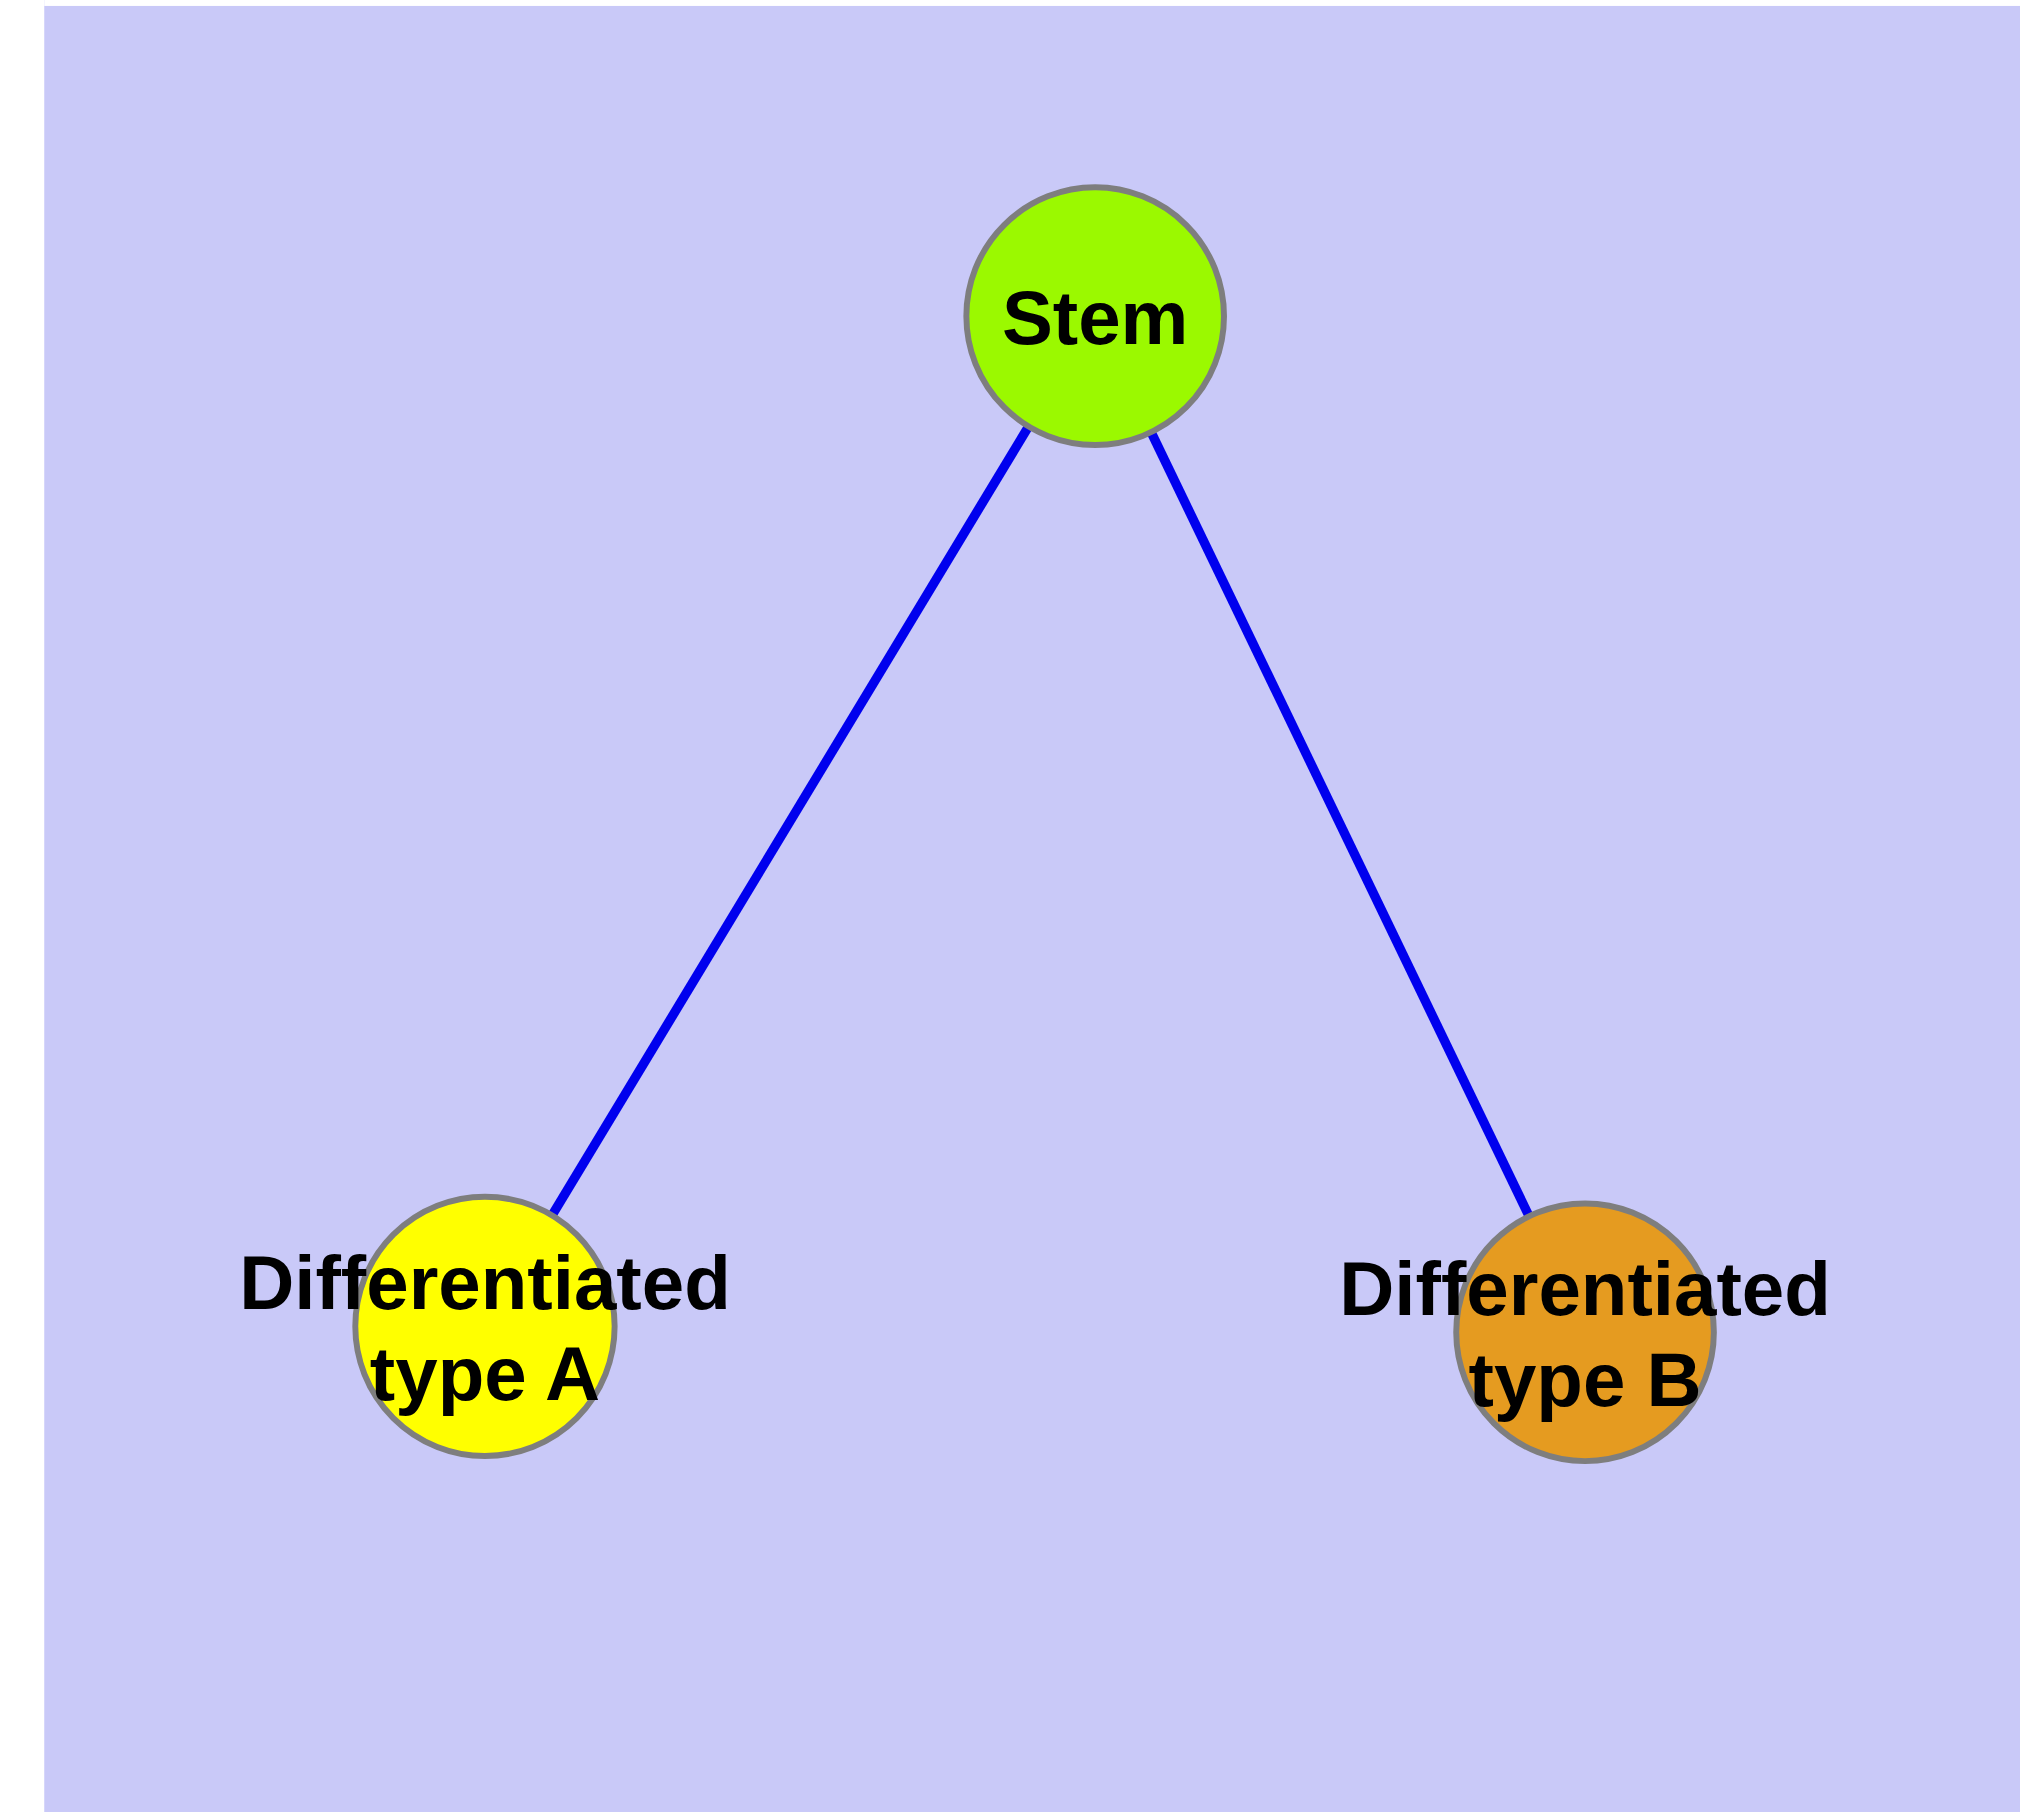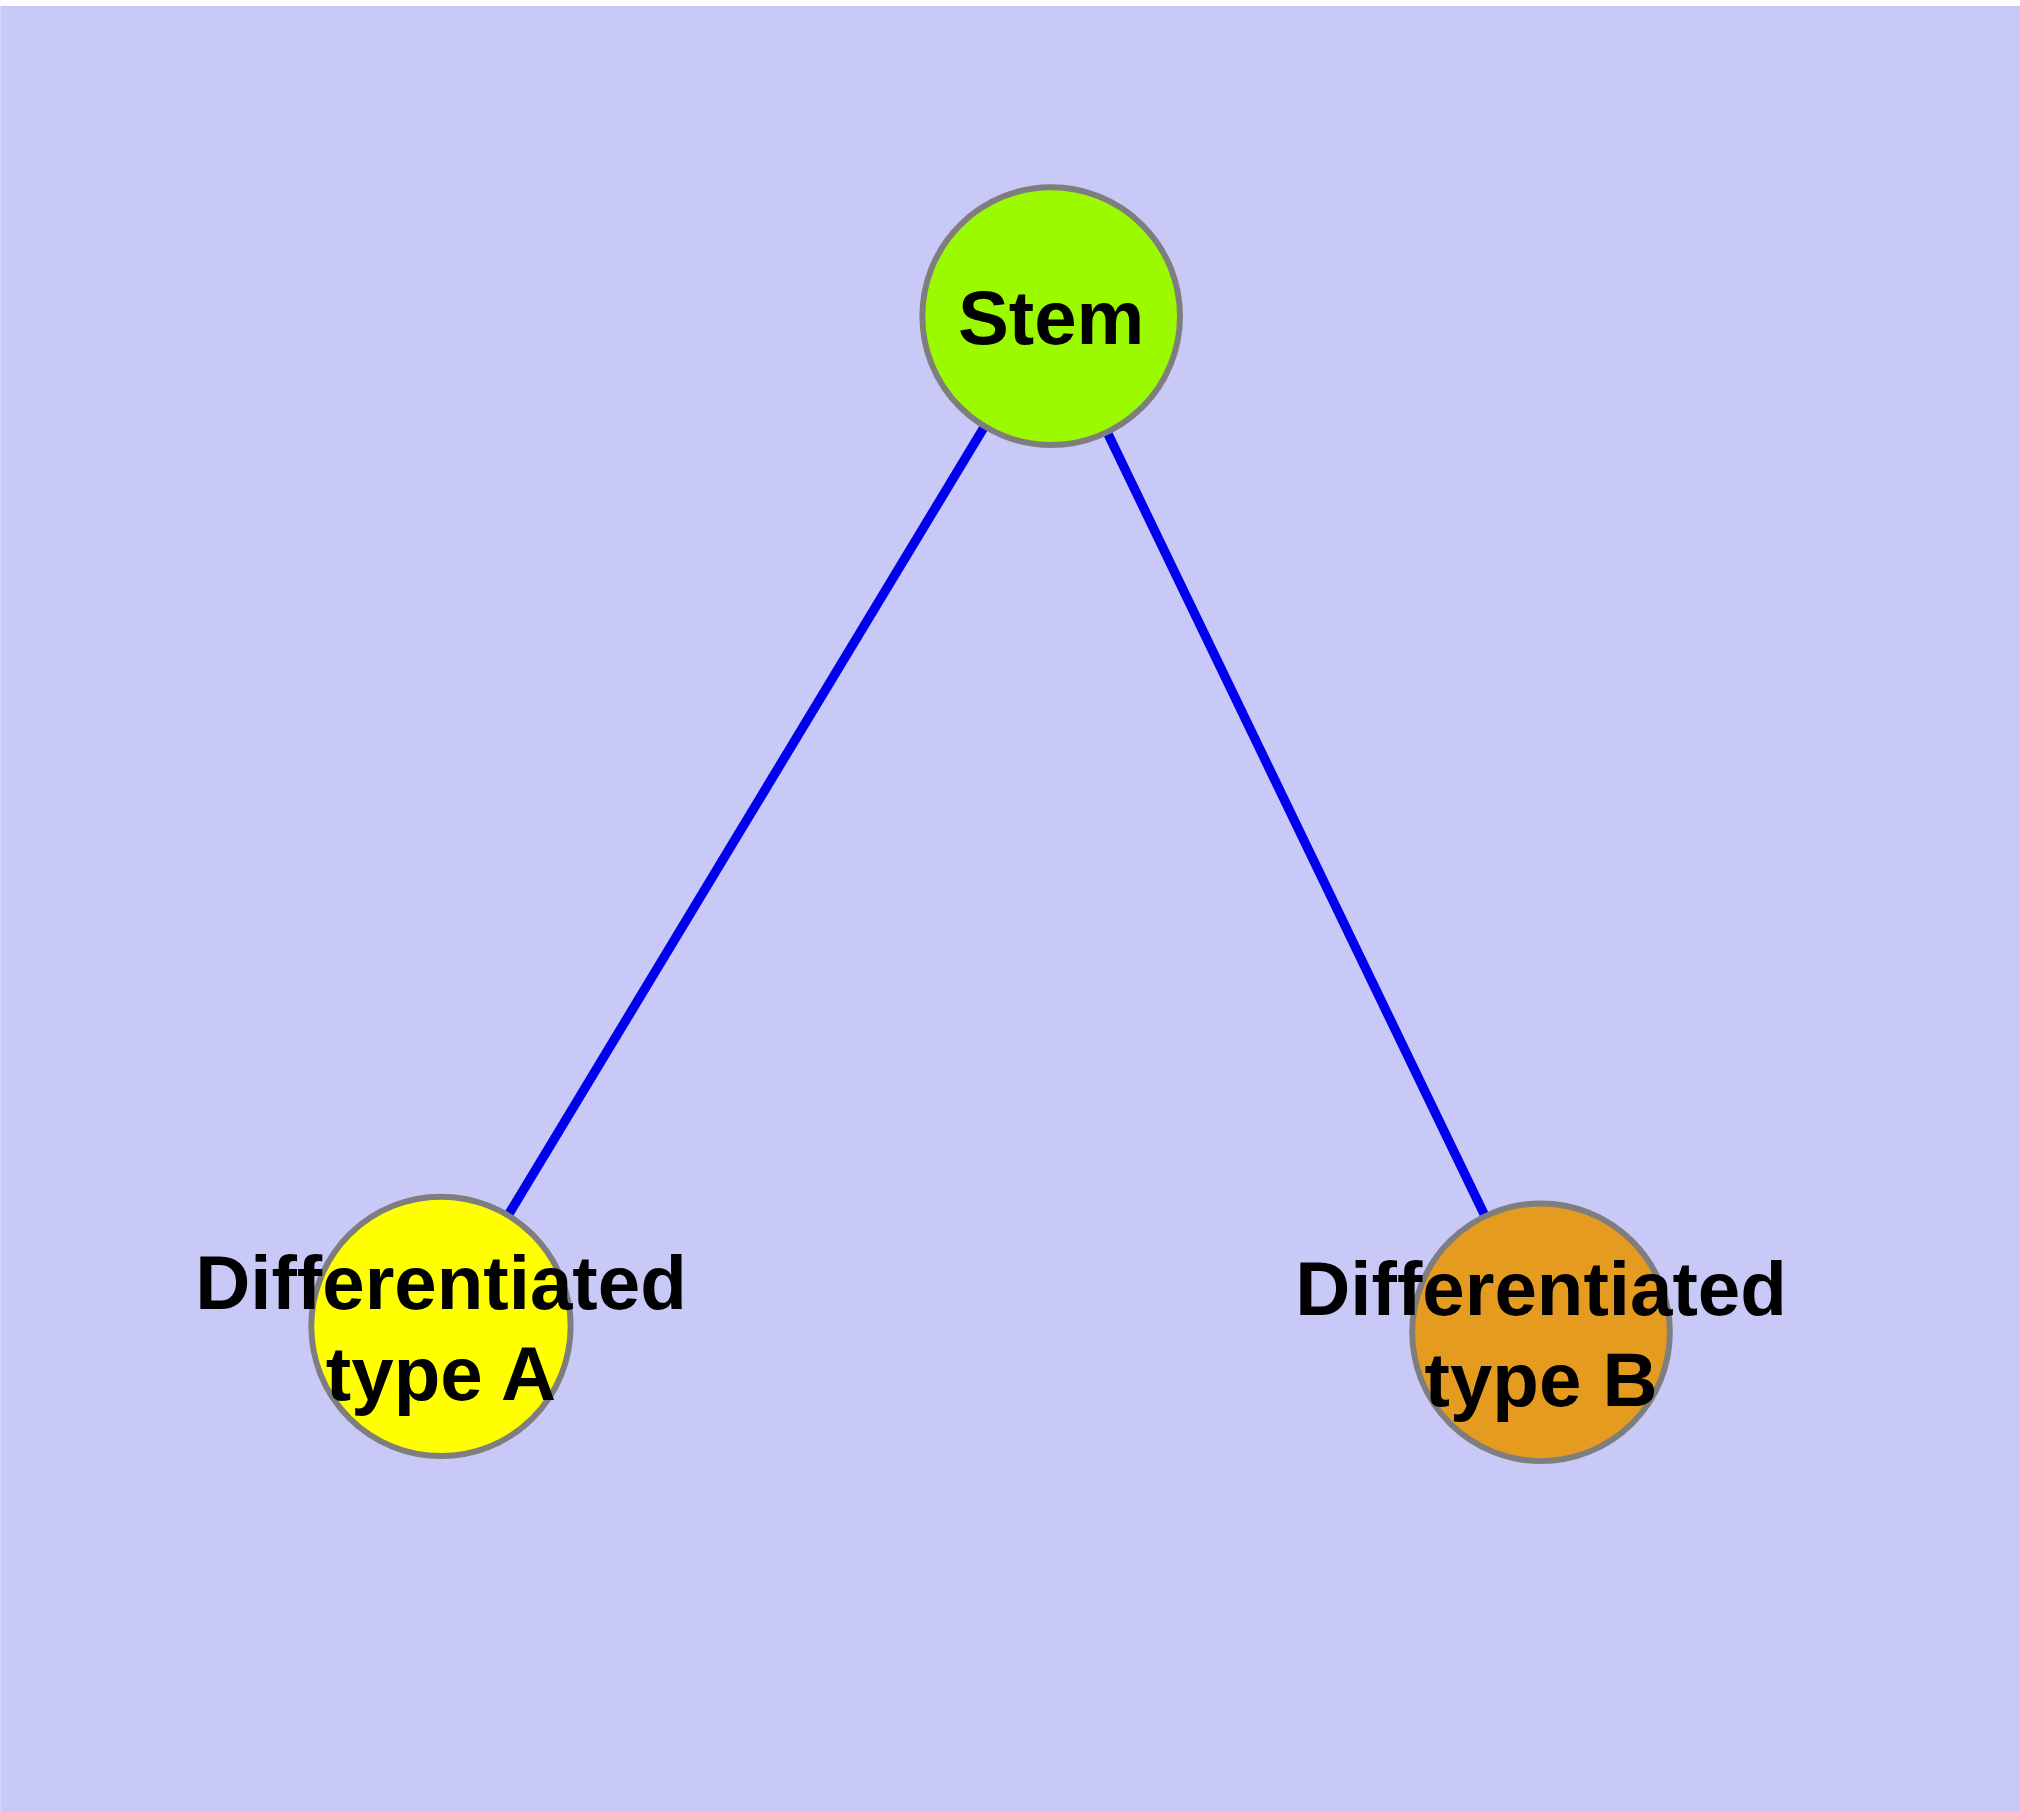--- a/index.html
+++ b/index.html
@@ -9,20 +9,21 @@
   body {
     width: 2021px;
     height: 1812px;
     overflow: hidden;
     font-family: "Liberation Sans", sans-serif;
   }
   .stage {
     position: relative;
     width: 1877px;
     height: 1812px;
+    padding-left: 44px;
   }
   .stage svg {
     display: block;
     width: 2021px;
     height: 1812px;
   }
   .node-label {
     font-family: "Liberation Sans", sans-serif;
     font-weight: bold;
     font-size: 90px;

